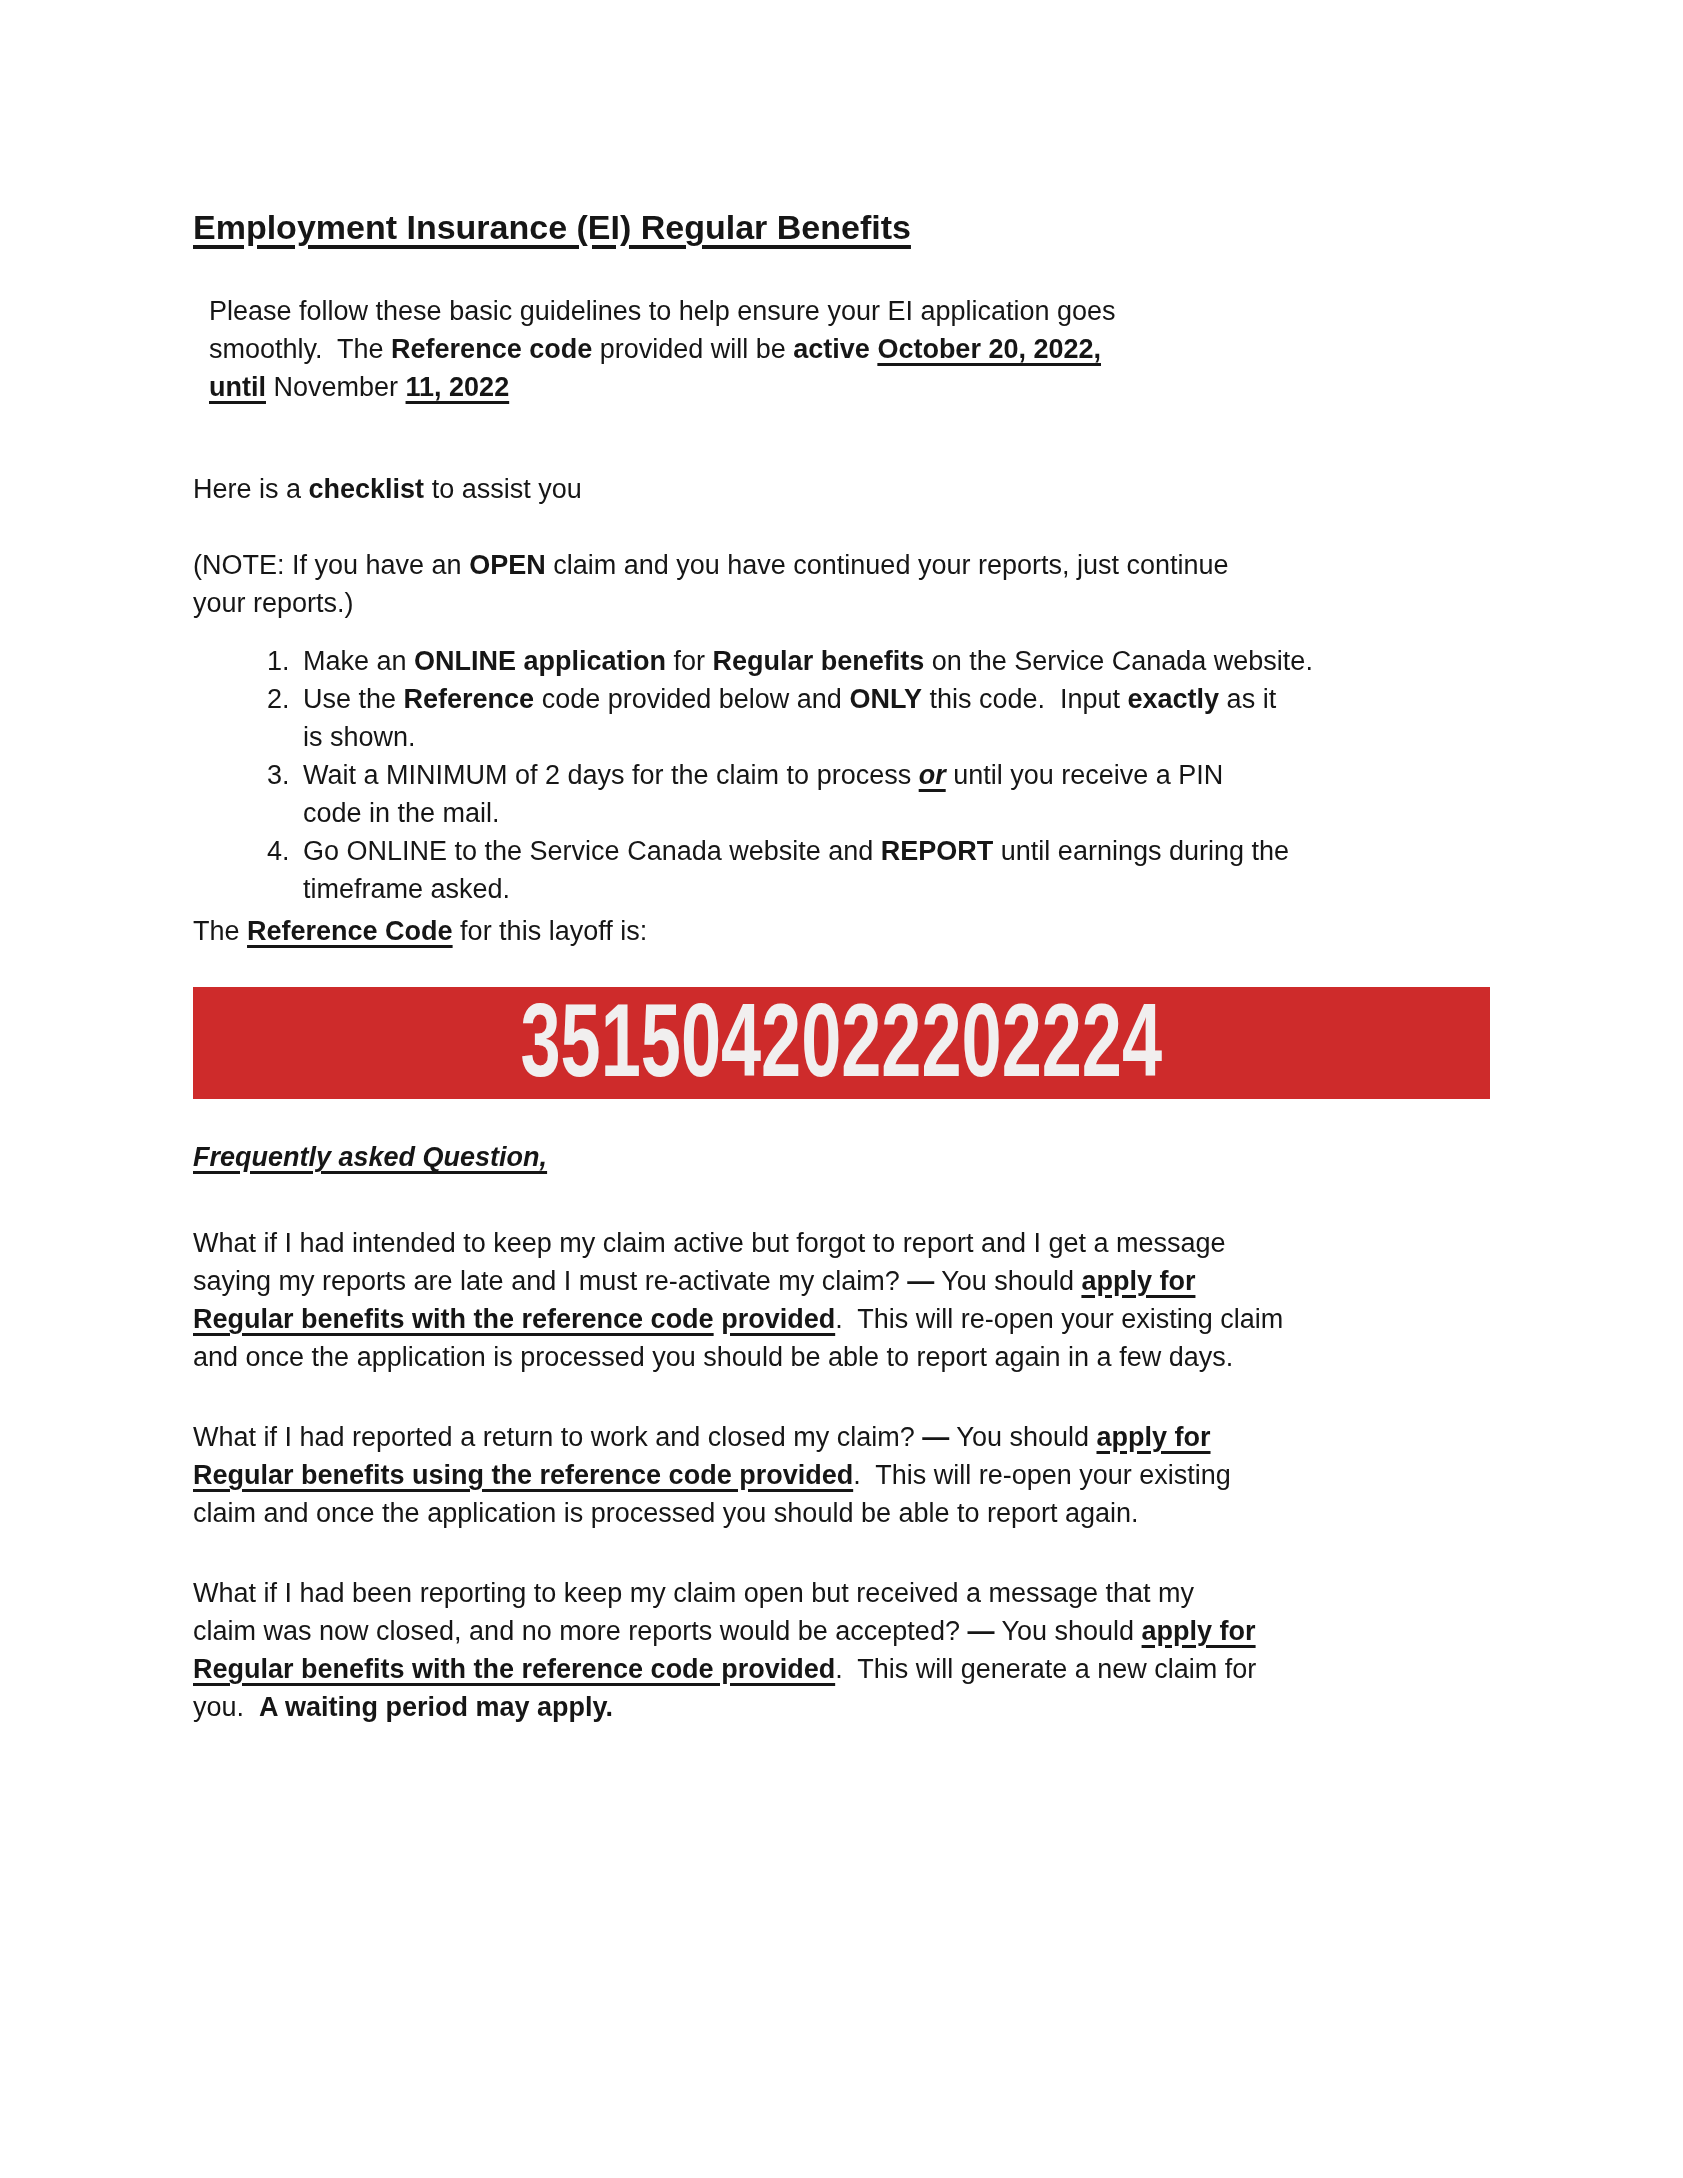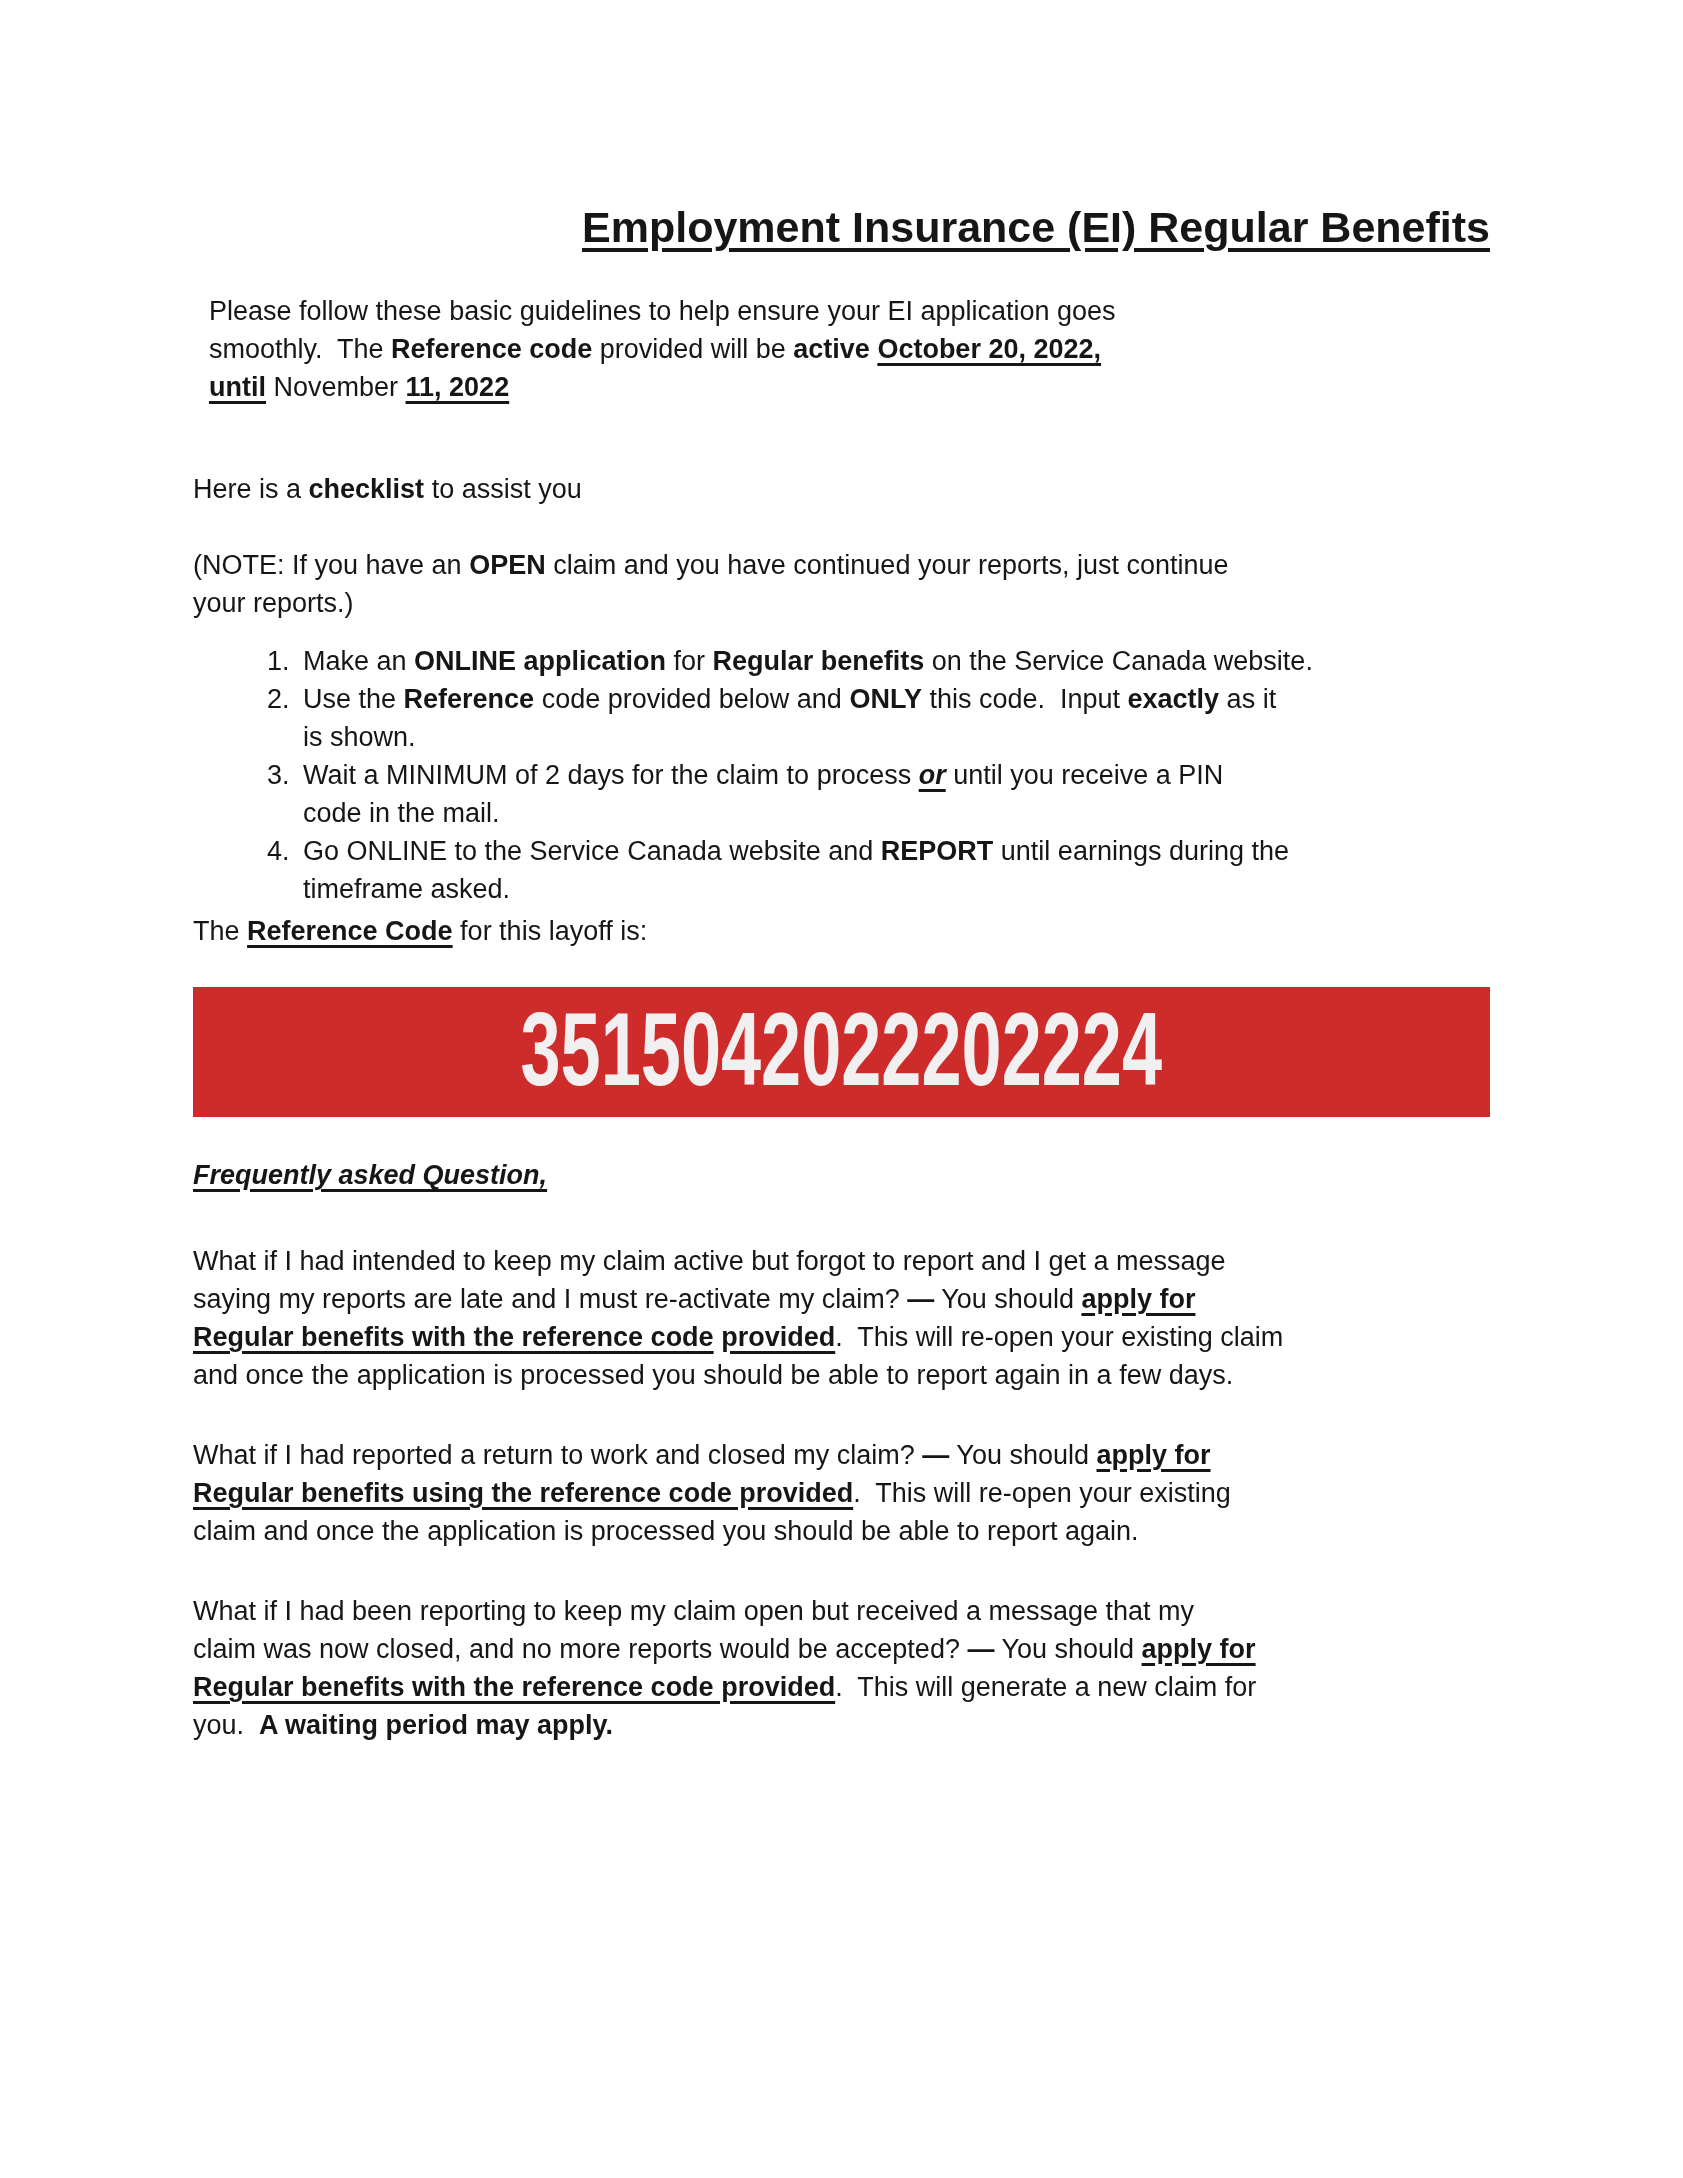--- a/index.html
+++ b/index.html
@@ -16,43 +16,43 @@
     padding:0 193px;
     font-size:27px;
     line-height:38px;
   }
   p{margin:0;white-space:pre-wrap;}
   .b{font-weight:700;}
   .i{font-style:italic;}
   .u{text-decoration:underline;text-decoration-thickness:3px;text-underline-offset:5px;}
   .doc-title{
     margin:200px 0 0 0;
-    font-size:43px;
+    font-size:34px;
     line-height:55px;
     font-weight:700;
-    text-align:right;
+    text-align:left;
     white-space:pre-wrap;
   }
   .doc-title .u{text-decoration-thickness:4px;text-underline-offset:6px;}
   .intro{margin-top:37px;margin-left:16px;}
   .checklist-line{margin-top:64px;}
   .open-note{margin-top:38px;}
   ol.steps{
     margin:20px 0 0 0;
     padding:0 0 0 104px;
   }
   ol.steps li{
     padding-left:6px;
     white-space:pre-wrap;
   }
   .ref-line{margin-top:4px;}
   .banner{
     margin-top:37px;
     width:100%;
-    height:130px;
+    height:112px;
     display:flex;
     align-items:center;
     justify-content:center;
   }
   .banner .code{
     font-weight:700;
     font-size:103px;
     line-height:103px;
     transform:scaleX(0.70);
     transform-origin:center center;

